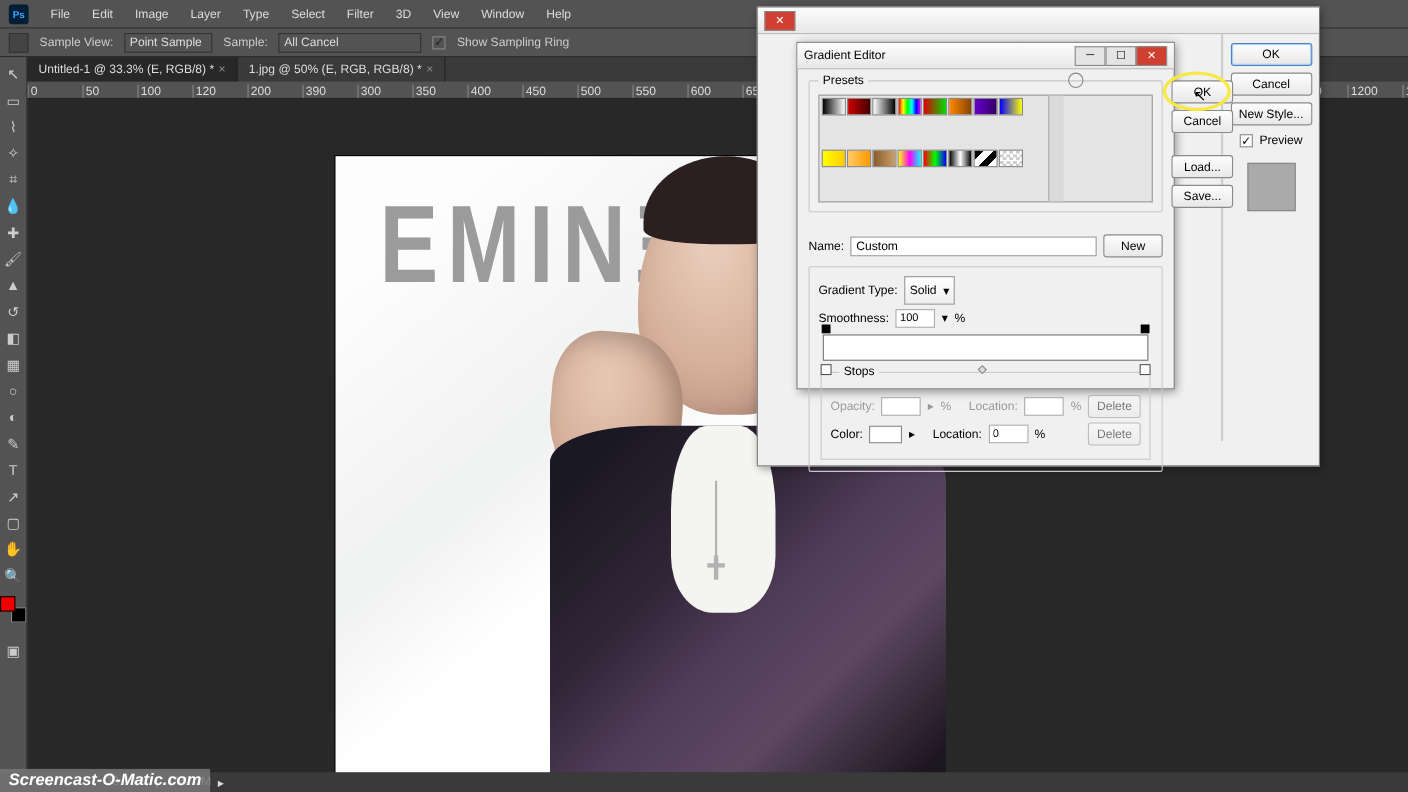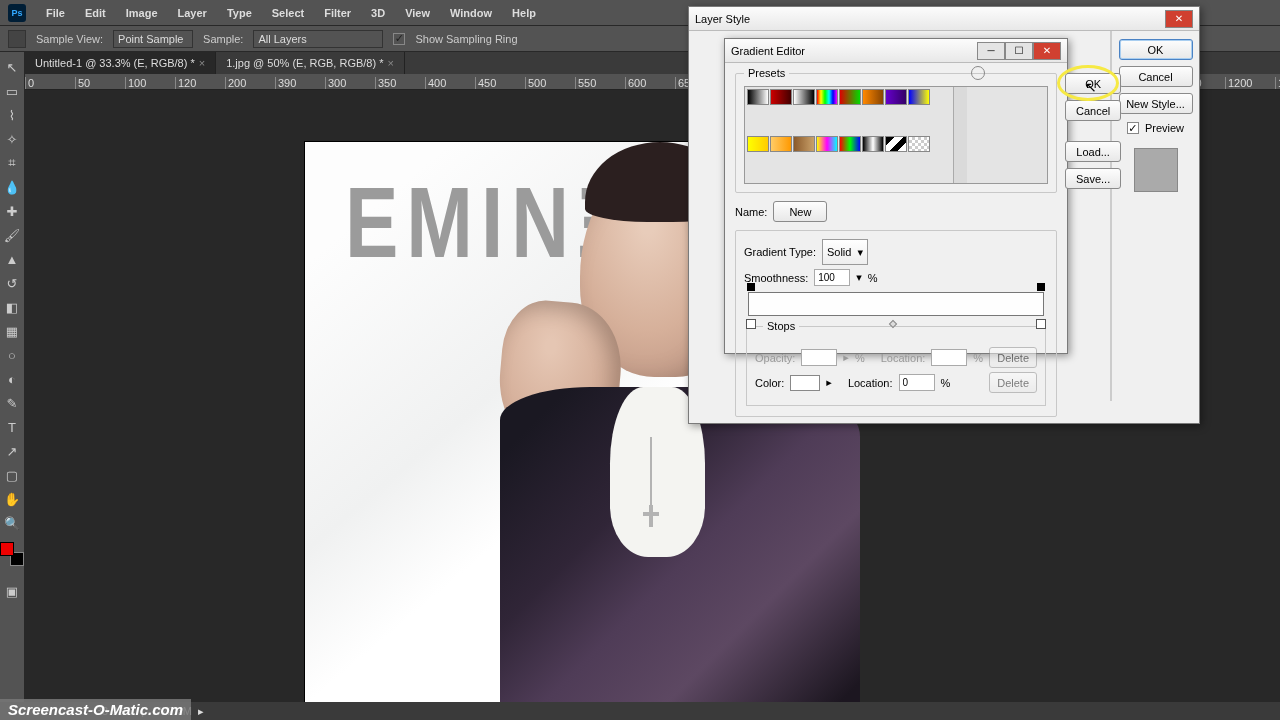--- a/index.html
+++ b/index.html
@@ -1,19 +1,19 @@
 <!DOCTYPE html>
 <html><head>
 <meta charset="utf-8">
 <style>
 *{box-sizing:border-box;margin:0;padding:0;font-family:Tahoma,Arial,sans-serif;font-size:11px;color:#ddd;}
 body{background:#535353;width:1280px;height:720px;overflow:hidden;position:relative;}
 .top-menu{background:#535353;height:26px;display:flex;align-items:center;padding-left:8px;border-bottom:1px solid #282828;}
 .ps-icon{width:18px;height:18px;background:#001e36;border-radius:3px;margin-right:10px;display:flex;align-items:center;justify-content:center;color:#31a8ff;font-weight:bold;font-size:9px;}
-.menu-item{padding:4px 10px;color:#ddd;cursor:pointer;font-weight:bold;}
+.menu-item{padding:4px 10px;color:#ddd;cursor:pointer;}
 .options-bar{height:26px;background:#535353;display:flex;align-items:center;padding-left:8px;gap:10px;border-bottom:1px solid #282828;}
 .tool-hint{width:18px;height:18px;background:#444;border:1px solid #333;}
 .opt-label{color:#ccc;}
 .opt-select{background:#535353;border:1px solid #333;height:18px;min-width:80px;display:flex;align-items:center;padding:0 4px;}
 .chk{width:12px;height:12px;background:#535353;border:1px solid #888;display:inline-flex;align-items:center;justify-content:center;color:#222;}
 .workspace{display:flex;height:668px;}
 .toolbox{width:30px;background:#535353;display:flex;flex-direction:column;align-items:center;padding-top:4px;gap:2px;border-right:1px solid #282828;}
 .tool{width:24px;height:22px;display:flex;align-items:center;justify-content:center;color:#ccc;font-size:13px;cursor:pointer;}
 .color-swatch{position:relative;width:24px;height:24px;margin-top:6px;}
 .color-fg{width:14px;height:14px;background:#e00;border:1px solid #000;position:absolute;top:0;left:0;}
@@ -50,21 +50,21 @@
 .ls-right{width:88px;padding:8px;display:flex;flex-direction:column;gap:6px;align-items:center;border-left:1px solid #ccc;}
 .btn{width:74px;height:21px;border:1px solid #8a8a8a;border-radius:3px;background:linear-gradient(#fdfdfd,#e8e8e8);cursor:pointer;display:flex;align-items:center;justify-content:center;font-size:11px;}
 .btn.primary{border:1px solid #4a82c4;box-shadow:inset 0 0 0 1px #a9cef0;}
 .preview-box{width:44px;height:44px;background:#aaa;border:1px solid #888;margin-top:4px;}
 .grad-editor-dlg{left:724px;top:38px;width:344px;height:316px;}
 .ge-body{padding:10px 10px 6px 10px;display:flex;gap:8px;}
 .ge-left{flex:1;}
 .ge-right{width:62px;display:flex;flex-direction:column;gap:6px;position:relative;}
 .highlight-ok{position:absolute;top:-8px;left:-8px;width:62px;height:36px;border:3px solid #f6e944;border-radius:50%;pointer-events:none;}
 .cursor{position:absolute;top:6px;left:20px;font-size:14px;color:#000;}
-.group{border:1px solid #c8c8c8;border-radius:2px;margin-bottom:8px;}
+.group{border:1px solid #c8c8c8;border-radius:2px;margin-bottom:20px;}
 .group-title{position:relative;top:-7px;left:8px;background:#f0f0f0;padding:0 4px;display:inline-block;font-size:11px;}
 .presets-box{height:98px;border:1px solid #999;background:#e4e4e4;margin:0 8px 8px 8px;display:flex;flex-direction:column;}
 .preset-grid{display:flex;flex-wrap:wrap;gap:1px;padding:2px;width:208px;}
 .preset-swatch{width:22px;height:16px;border:1px solid #888;}
 .preset-scroll{width:14px;background:#dadada;border-left:1px solid #aaa;}
 .row{display:flex;align-items:center;gap:6px;margin:4px 0;}
 .lbl{font-size:11px;}
 .txt-input{height:18px;border:1px solid #9a9a9a;background:#fff;padding:0 4px;font-size:11px;}
 .select{border:1px solid #9a9a9a;background:linear-gradient(#fff,#eee);height:18px;padding:12px 4px;display:flex;align-items:center;gap:6px;}
 .grad-bar{height:24px;border:1px solid #777;background:linear-gradient(to right,#fefefe,#fefefe);margin:6px 4px 2px 4px;position:relative;}
@@ -98,21 +98,21 @@
 </div>
 
 <div class="options-bar">
   <div class="tool-hint"></div>
   <span class="opt-label">Sample View:</span>
   <div class="opt-select">
       <span>Point Sample</span>
     </div>
   <span class="opt-label">Sample:</span>
   <div class="opt-select" style="min-width:130px">
-      <span>All Layers</span>
+      <span>All Cancel</span>
     </div>
   <span class="chk">✓</span>
   <span class="opt-label">Show Sampling Ring</span>
 </div>
 
 <div class="workspace">
   <div class="toolbox">
     <div class="tool">↖</div>
     <div class="tool">▭</div>
     <div class="tool">⌇</div>
@@ -193,21 +193,20 @@
           <div class="cross"></div>
         </div>
       </div>
     </div>
   </div>
 
 </div>
 
 <div class="dlg layer-style-dlg">
   <div class="dlg-title">
-    <span class="dlg-title-text">Layer Style</span>
     <div class="win-ctrl">
       <div class="win-btn close">✕</div>
     </div>
   </div>
   <div class="ls-body">
     <div style="flex:1;border-right:1px solid #ccc"></div>
     <div class="ls-right">
       <div class="btn primary">OK</div>
       <div class="btn">Cancel</div>
       <div class="btn">New Style...</div>
@@ -253,20 +252,21 @@
                 <div class="preset-swatch" style="background: linear-gradient(to right, rgb(0, 0, 0), rgb(255, 255, 255), rgb(0, 0, 0));"></div>
                 <div class="preset-swatch" style="background: linear-gradient(135deg, rgb(0, 0, 0) 25%, rgb(255, 255, 255) 25%, rgb(255, 255, 255) 50%, rgb(0, 0, 0) 50%, rgb(0, 0, 0) 75%, rgb(255, 255, 255) 75%);"></div>
                 <div class="preset-swatch" style="background: repeating-conic-gradient(rgb(204, 204, 204) 0deg, rgb(204, 204, 204) 25%, rgb(255, 255, 255) 0deg, rgb(255, 255, 255) 50%) 0px 0px / 6px 6px;"></div>
               </div>
             <div class="preset-scroll"></div>
           </div>
         </div>
       </div>
       <div class="row">
         <span class="lbl">Name:</span>
+        <input class="txt-input" style="flex: 1 1 0%;" value="Custom">
         <div class="btn" style="width:54px">New</div>
       </div>
       <div class="group" style="padding:2px 8px 8px 8px;margin-top:8px">
         <div class="row" style="margin-top:6px">
           <span class="lbl">Gradient Type:</span>
           <div class="select">
               <span>Solid</span>
               <span>▾</span>
             </div>
         </div>

